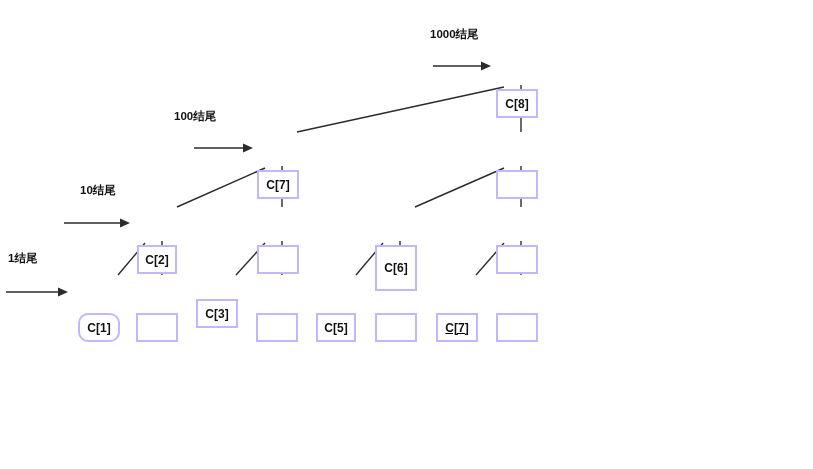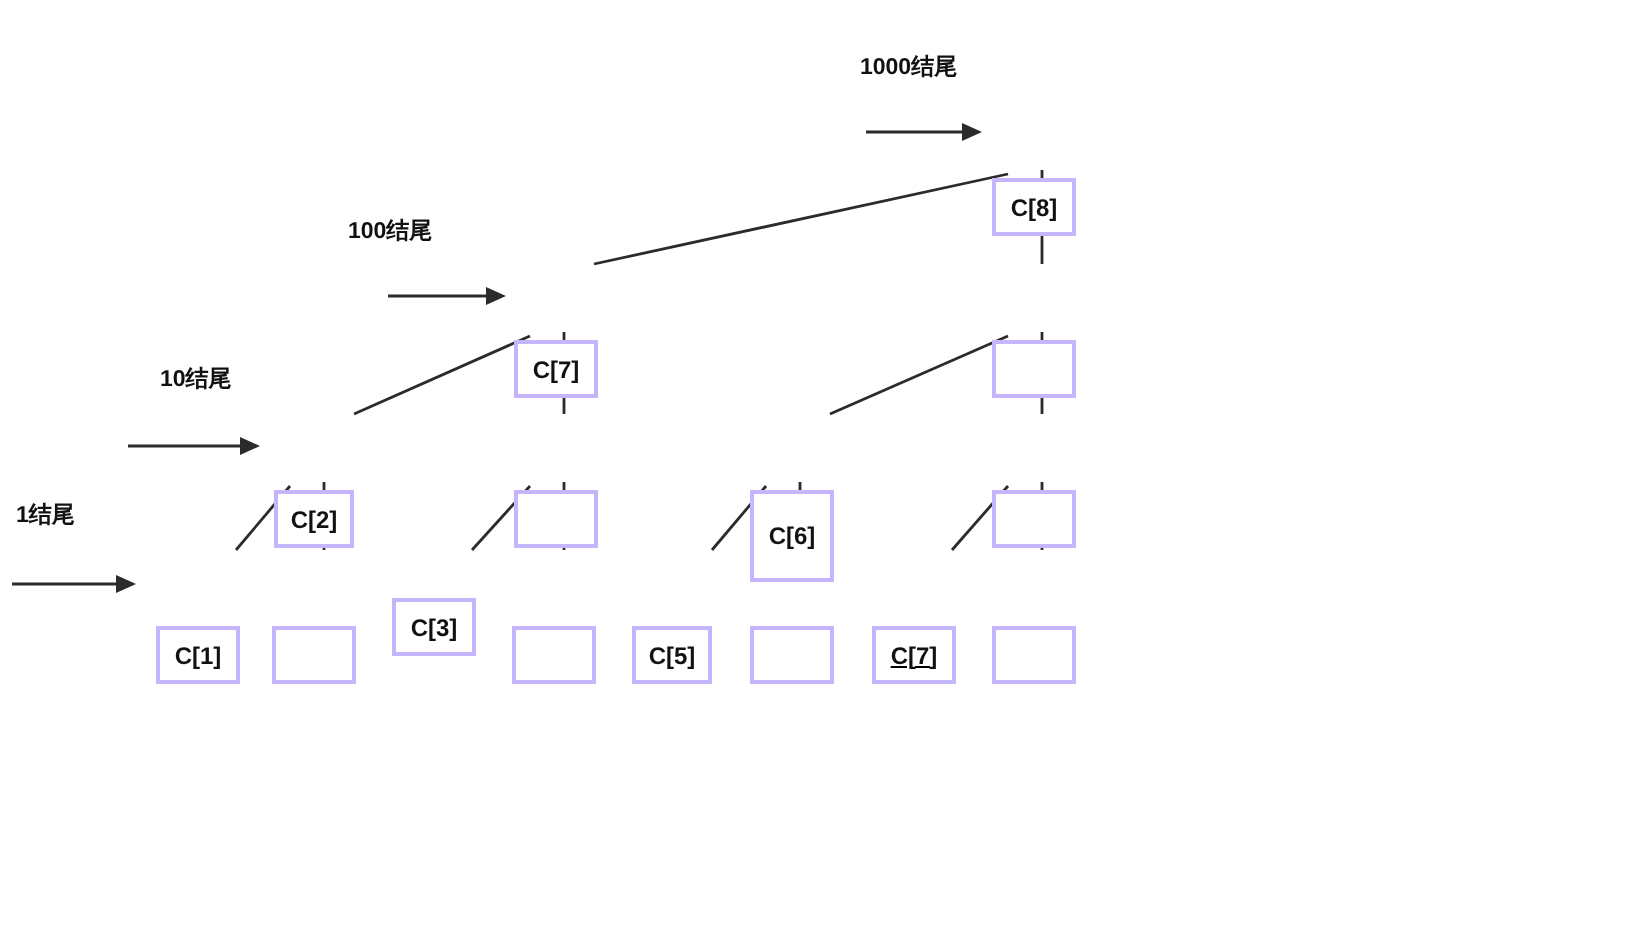--- a/index.html
+++ b/index.html
@@ -85,21 +85,21 @@
       </div>
       <div class="node" style="left: 496px; top: 135px; width: 42px; height: 29px;"></div>
       <div class="node" style="left: 137px; top: 210px; width: 40px; height: 29px;">
         <span class="node-label">C[2]</span>
       </div>
       <div class="node" style="left: 257px; top: 210px; width: 42px; height: 29px;"></div>
       <div class="node" style="left: 375px; top: 210px; width: 42px; height: 46px;">
         <span class="node-label">C[6]</span>
       </div>
       <div class="node" style="left: 496px; top: 210px; width: 42px; height: 29px;"></div>
-      <div class="node" style="left: 78px; top: 278px; width: 42px; height: 29px;">
+      <div class="node" style="left: 78px; top: 278px; width: 42px; height: 29px; border-radius: 10px;">
         <span class="node-label">C[1]</span>
       </div>
       <div class="node" style="left: 136px; top: 278px; width: 42px; height: 29px;"></div>
       <div class="node" style="left: 196px; top: 264px; width: 42px; height: 29px;">
         <span class="node-label">C[3]</span>
       </div>
       <div class="node" style="left: 256px; top: 278px; width: 42px; height: 29px;"></div>
       <div class="node" style="left: 316px; top: 278px; width: 40px; height: 29px;">
         <span class="node-label">C[5]</span>
       </div>

